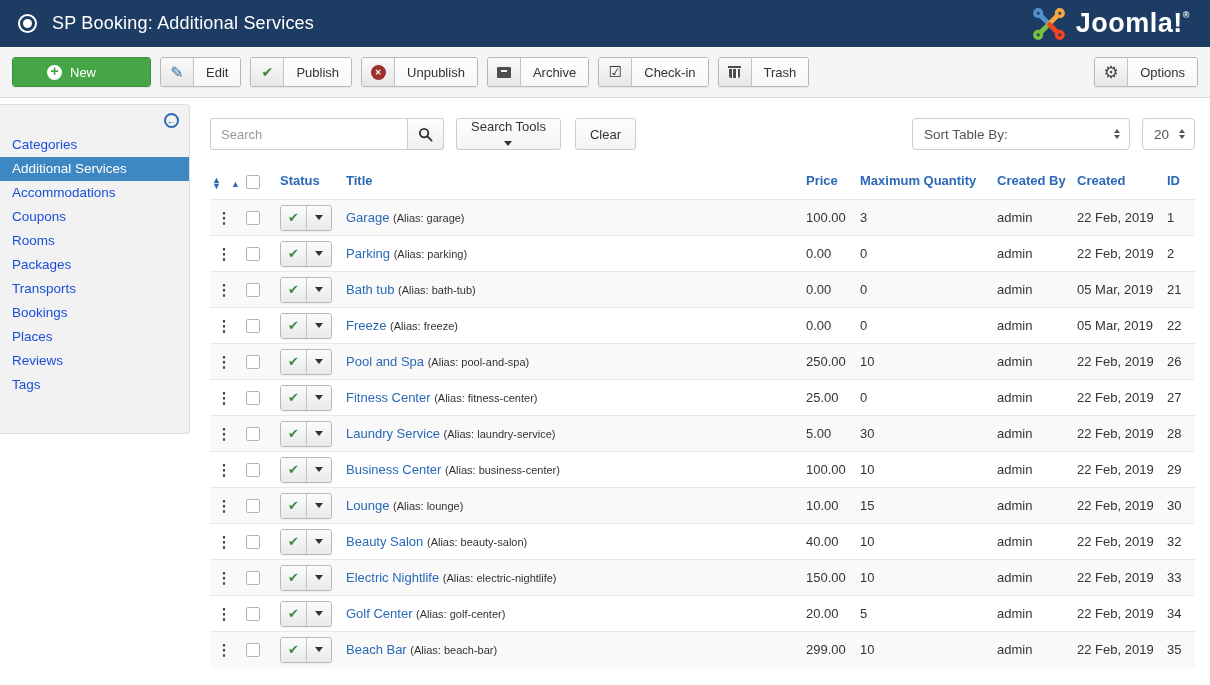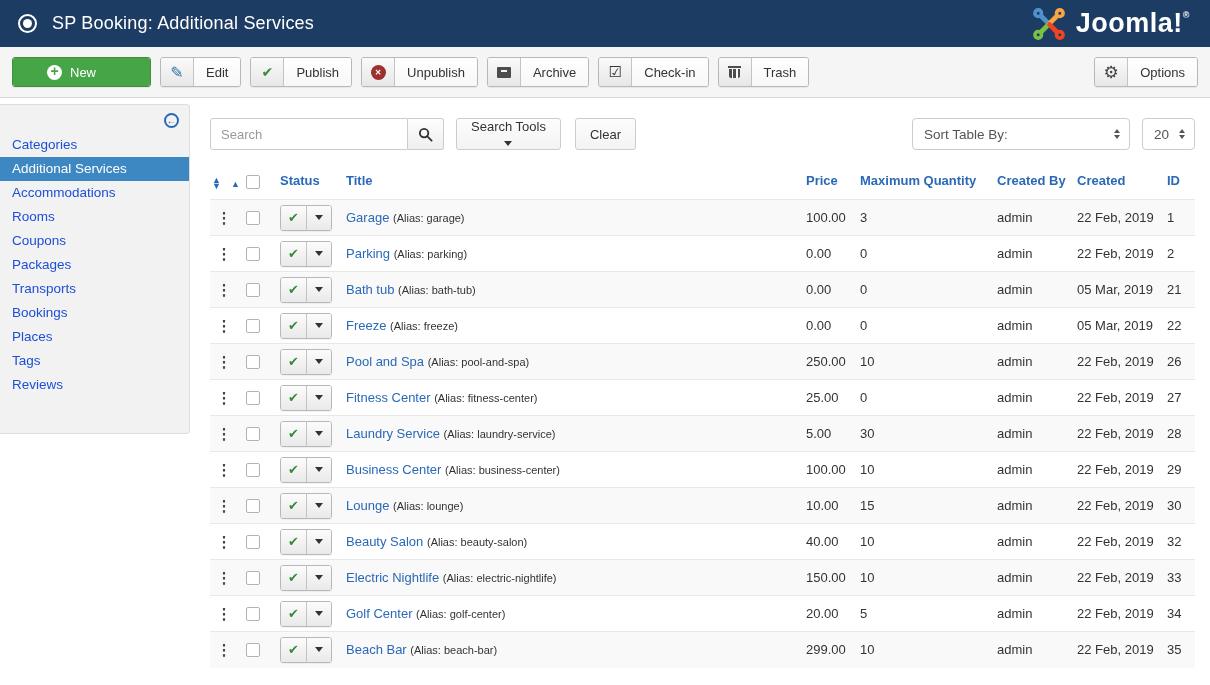--- a/index.html
+++ b/index.html
@@ -207,28 +207,28 @@
 </div>
 
 <div class="layout">
 
   <div class="sidebar">
     <span class="collapse-btn">←</span>
     <ul class="menu" id="sidebar-menu">
         <li>Categories</li>
         <li class="active">Additional Services</li>
         <li>Accommodations</li>
+        <li>Coupons</li>
         <li>Rooms</li>
-        <li>Coupons</li>
         <li>Packages</li>
         <li>Transports</li>
         <li>Bookings</li>
         <li>Places</li>
+        <li>Reviews</li>
         <li>Tags</li>
-        <li>Reviews</li>
       </ul>
   </div>
 
   <div class="main">
 
     <div class="filter-row">
       <div class="search-group">
         <input class="search-input" type="text" placeholder="Search" style="">
         <button class="search-btn">
           <svg width="15" height="15" viewBox="0 0 16 16">

